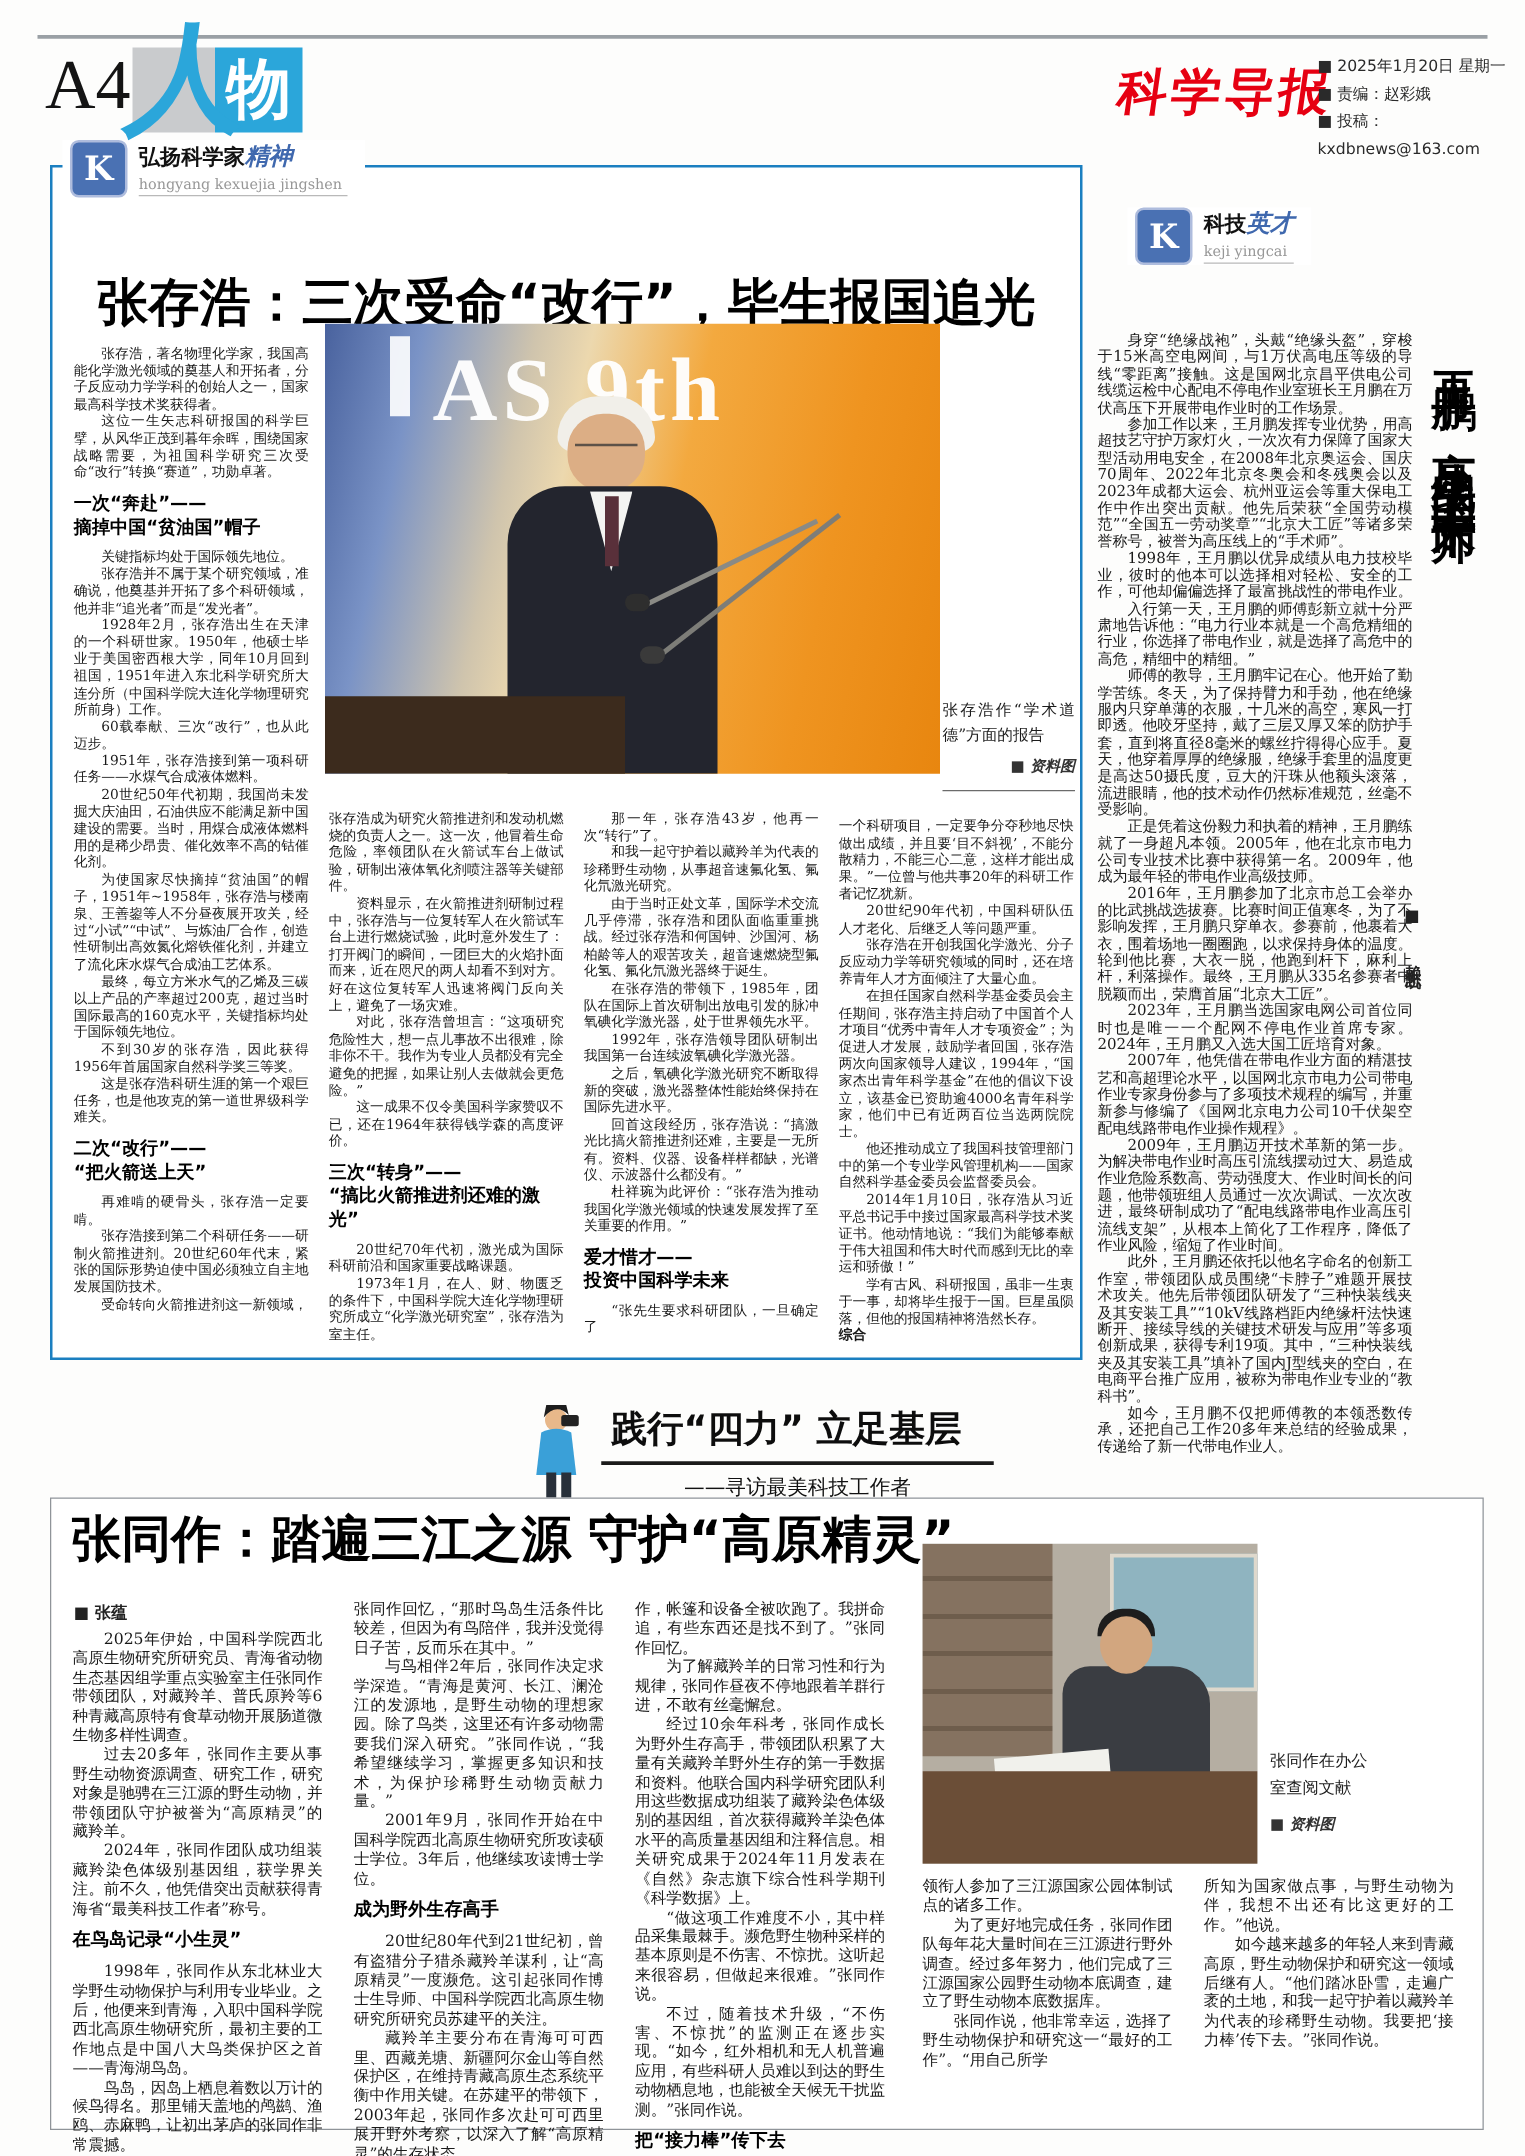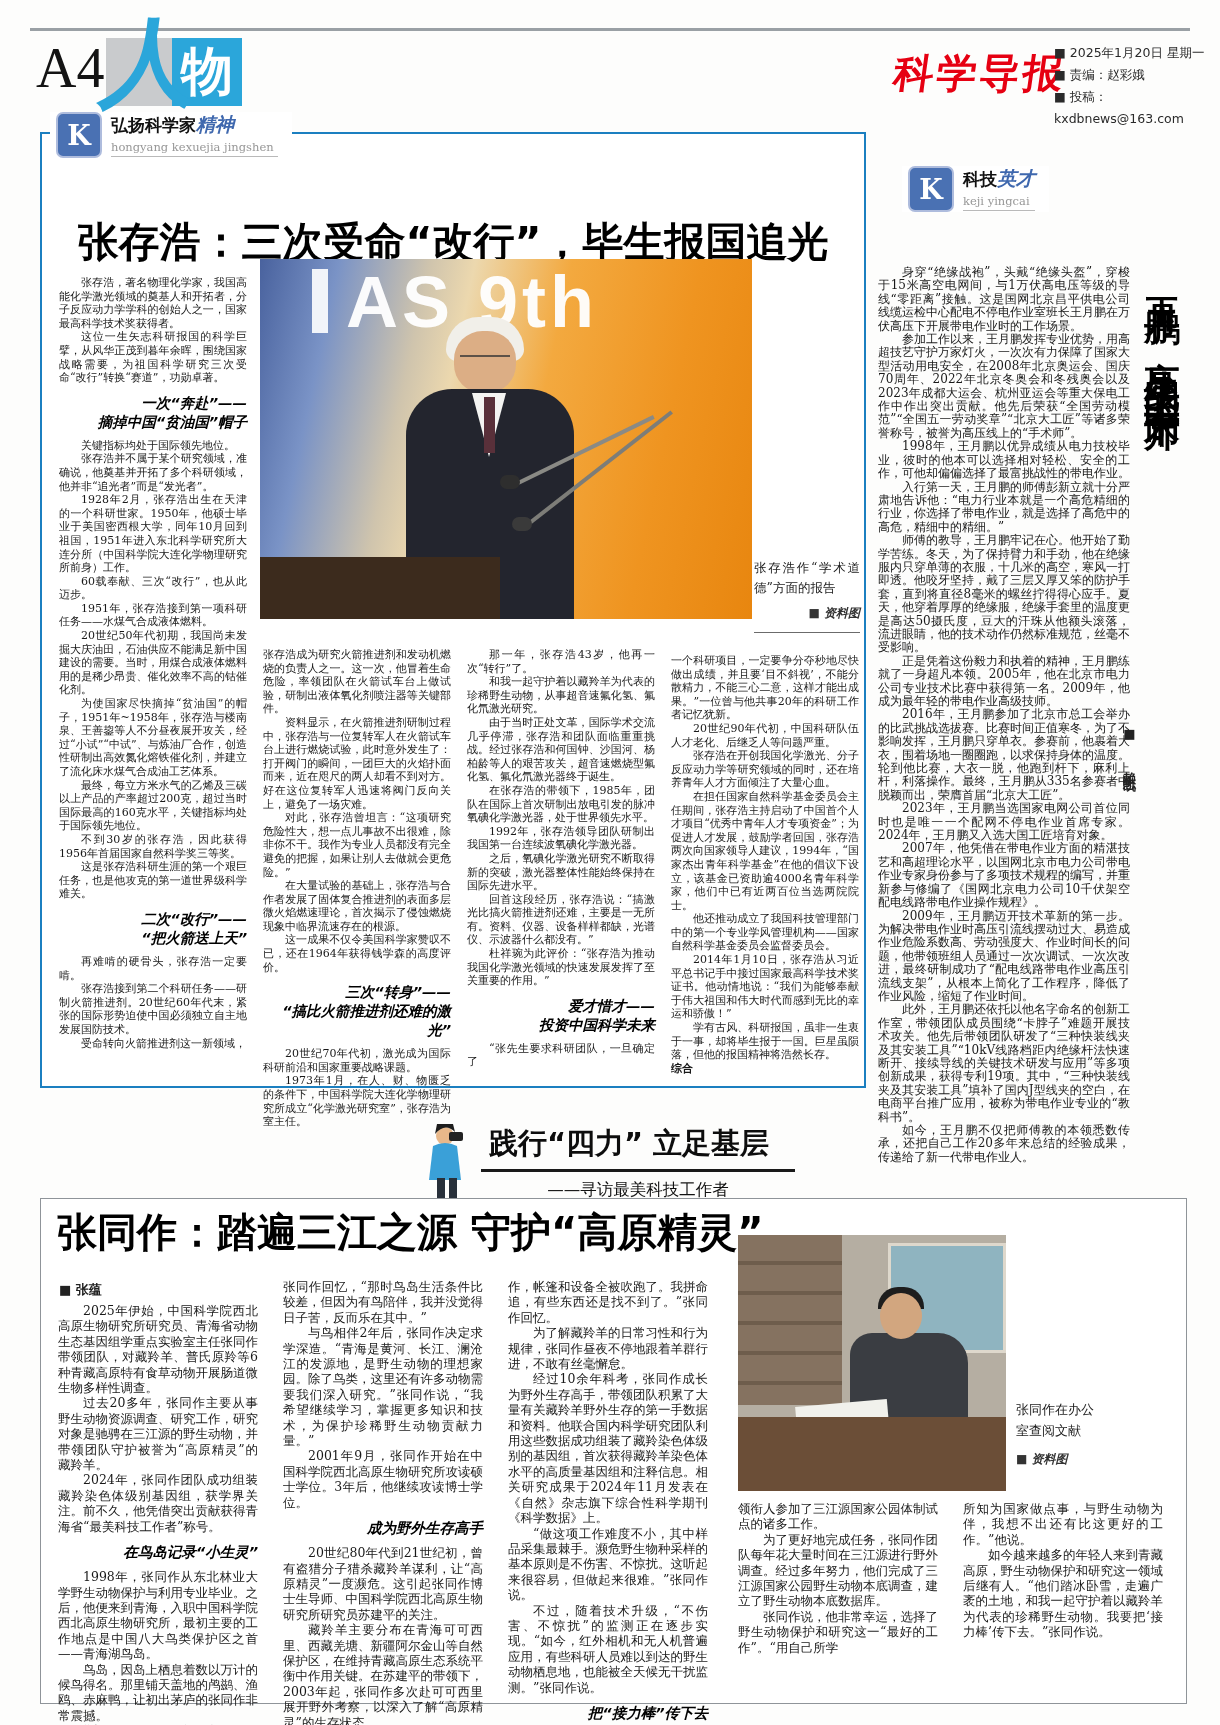--- a/index.html
+++ b/index.html
@@ -22,41 +22,41 @@
   .ktile{width:42px;height:42px;background:#4a71b3;border:2px solid #aebcdd;border-radius:7px;color:#fff;
          display:flex;align-items:center;justify-content:center;font-size:27px;font-weight:700;font-family:"DejaVu Serif",serif;}
   .btxt .row1{font-size:17px;font-weight:900;font-family:"DejaVu Sans",sans-serif;color:#111;white-space:nowrap;}
   .btxt .row1 .blue{color:#3f68ae;font-style:italic;font-family:"DejaVu Serif",serif;font-size:19px;}
   .btxt .pinyin{font-size:11.5px;color:#979797;border-bottom:1px solid #b9b9b9;padding:1px 4px 2px 0;margin-top:1px;}
   .a1title{left:18px;top:56px;width:786px;text-align:center;font-size:41px;line-height:50px;font-weight:900;
            font-family:"DejaVu Sans",sans-serif;color:#000;white-space:nowrap;}
   
   .photo1{left:218px;top:125px;width:492px;height:360px;overflow:hidden;
           background:linear-gradient(102deg,#49629e 0%,#7a93c6 14%,#cfc4ad 30%,#ecd8ae 38%,#f3a93f 55%,#ef9420 78%,#e8860f 100%);}
-  .p1banner{position:absolute;left:86px;top:2px;font-size:72px;font-weight:900;color:#fff;font-family:Liberation Sans, sans-serif;letter-spacing:4px;opacity:.96;}
+  .p1banner{position:absolute;left:86px;top:12px;font-size:72px;font-weight:900;color:#fff;font-family:Liberation Serif, serif;letter-spacing:4px;opacity:.96;}
   .p1barcut{position:absolute;left:52px;top:10px;width:16px;height:64px;background:#fff;opacity:.9;}
   .hair{position:absolute;left:186px;top:58px;width:78px;height:44px;background:#f1efe9;border-radius:40px 40px 14px 14px;}
   .face{position:absolute;left:194px;top:72px;width:62px;height:62px;background:#dcae85;border-radius:46%;}
   .glasses{position:absolute;left:200px;top:96px;width:50px;height:9px;border-top:2px solid #5d5248;}
   .suit{position:absolute;left:146px;top:130px;width:168px;height:230px;background:#23252e;border-radius:46px 46px 0 0;}
   .shirt{position:absolute;left:212px;top:134px;width:34px;height:64px;background:#f4f4f2;clip-path:polygon(0 0,100% 0,50% 100%);}
   .tie{position:absolute;left:224px;top:138px;width:11px;height:56px;background:#59303a;}
   .podium{position:absolute;left:0;top:298px;width:240px;height:62px;background:#3c2b1d;}
   .mic1{position:absolute;left:250px;top:226px;width:160px;height:4px;background:#8a8a85;transform:rotate(-26deg);transform-origin:left center;}
   .mic2{position:absolute;left:262px;top:268px;width:190px;height:4px;background:#7d7d78;transform:rotate(-38deg);transform-origin:left center;}
   .michead{position:absolute;left:240px;top:216px;width:20px;height:14px;background:#2e2e2e;border-radius:7px;}
   .michead2{position:absolute;left:252px;top:258px;width:20px;height:14px;background:#3a3a3a;border-radius:7px;}
   .cap1{left:712px;top:424px;width:106px;font-size:12.5px;line-height:20px;text-align:justify;border-bottom:1px solid #6b6b6b;padding-bottom:9px;}
   .credit{display:block;text-align:right;margin-top:5px;font-family:"DejaVu Sans",sans-serif;font-weight:700;font-size:12px;color:#333;font-style:italic;}
   
   .a1col{position:absolute;width:188px;font-size:11px;line-height:13.6px;text-align:justify;color:#191919;}
   .para{margin:0;text-indent:2em;text-align:justify;}
   .para.noindent{text-indent:0;}
   .para.right{text-align:left;font-weight:700;font-family:Liberation Serif, serif;}
-  .subhead{margin:9px 0 7px;font-size:14.5px;line-height:19px;font-weight:900;font-family:"DejaVu Sans",sans-serif;color:#000;white-space:pre-line;text-align:right;font-style:italic;}
+  .subhead{margin:9px 0 7px;font-size:14.5px;line-height:19px;font-weight:900;font-family:"DejaVu Sans",sans-serif;color:#000;white-space:pre-line;text-align:left;}
   
   .a2col{left:878px;top:266px;width:252px;font-size:12px;line-height:13.4px;text-align:justify;color:#191919;position:absolute;}
   .vtitle{left:1138px;top:268px;height:700px;writing-mode:vertical-rl;text-orientation:upright;
           font-size:36px;font-weight:900;font-family:"DejaVu Serif","Liberation Serif",serif;letter-spacing:7px;color:#000;}
   .vbyline{left:1120px;top:726px;writing-mode:vertical-rl;text-orientation:upright;font-size:13px;font-weight:700;letter-spacing:3px;color:#222;font-family:"DejaVu Sans",sans-serif;}
   
   .campaign{left:0;top:1124px;width:1220px;display:flex;justify-content:center;align-items:flex-start;gap:10px;position:absolute;}
   .camp-text{text-align:center;}
   .camp1{font-size:29px;font-weight:900;font-family:"DejaVu Sans",sans-serif;color:#0d0d0d;border-bottom:3px solid #1a1a1a;padding:0 26px 5px 8px;white-space:nowrap;}
   .camp2{font-size:16.5px;font-weight:400;font-family:"DejaVu Sans",sans-serif;color:#111;margin-top:7px;}
@@ -145,21 +145,20 @@
         <h3 class="subhead">二次“改行”——
 “把火箭送上天”</h3>
         <p class="para">再难啃的硬骨头，张存浩一定要啃。</p>
         <p class="para">张存浩接到第二个科研任务——研制火箭推进剂。20世纪60年代末，紧张的国际形势迫使中国必须独立自主地发展国防技术。</p>
         <p class="para">受命转向火箭推进剂这一新领域，</p>
       </div>
     <div class="a1col" style="left:221px;top:514px;">
         <p class="para noindent">张存浩成为研究火箭推进剂和发动机燃烧的负责人之一。这一次，他冒着生命危险，率领团队在火箭试车台上做试验，研制出液体氧化剂喷注器等关键部件。</p>
         <p class="para">资料显示，在火箭推进剂研制过程中，张存浩与一位复转军人在火箭试车台上进行燃烧试验，此时意外发生了：打开阀门的瞬间，一团巨大的火焰扑面而来，近在咫尺的两人却看不到对方。好在这位复转军人迅速将阀门反向关上，避免了一场灾难。</p>
         <p class="para">对此，张存浩曾坦言：“这项研究危险性大，想一点儿事故不出很难，除非你不干。我作为专业人员都没有完全避免的把握，如果让别人去做就会更危险。”</p>
-        <p class="para">在大量试验的基础上，张存浩与合作者发展了固体复合推进剂的表面多层微火焰燃速理论，首次揭示了侵蚀燃烧现象中临界流速存在的根源。</p>
         <p class="para">这一成果不仅令美国科学家赞叹不已，还在1964年获得钱学森的高度评价。</p>
         <h3 class="subhead">三次“转身”——
 “搞比火箭推进剂还难的激光”</h3>
         <p class="para">20世纪70年代初，激光成为国际科研前沿和国家重要战略课题。</p>
         <p class="para">1973年1月，在人、财、物匮乏的条件下，中国科学院大连化学物理研究所成立“化学激光研究室”，张存浩为室主任。</p>
       </div>
     <div class="a1col" style="left:425px;top:514px;">
         <p class="para">那一年，张存浩43岁，他再一次“转行”了。</p>
         <p class="para">和我一起守护着以藏羚羊为代表的珍稀野生动物，从事超音速氟化氢、氟化氘激光研究。</p>
         <p class="para">由于当时正处文革，国际学术交流几乎停滞，张存浩和团队面临重重挑战。经过张存浩和何国钟、沙国河、杨柏龄等人的艰苦攻关，超音速燃烧型氟化氢、氟化氘激光器终于诞生。</p>

